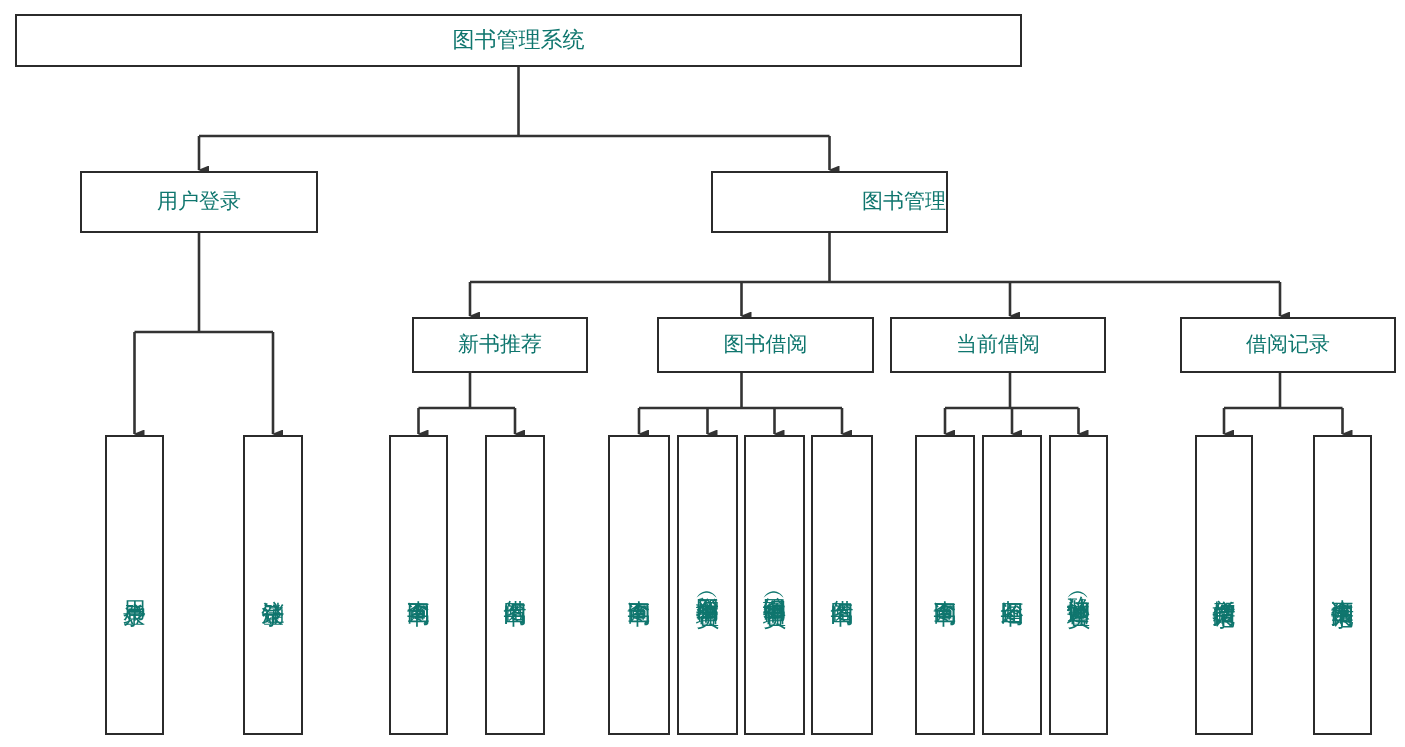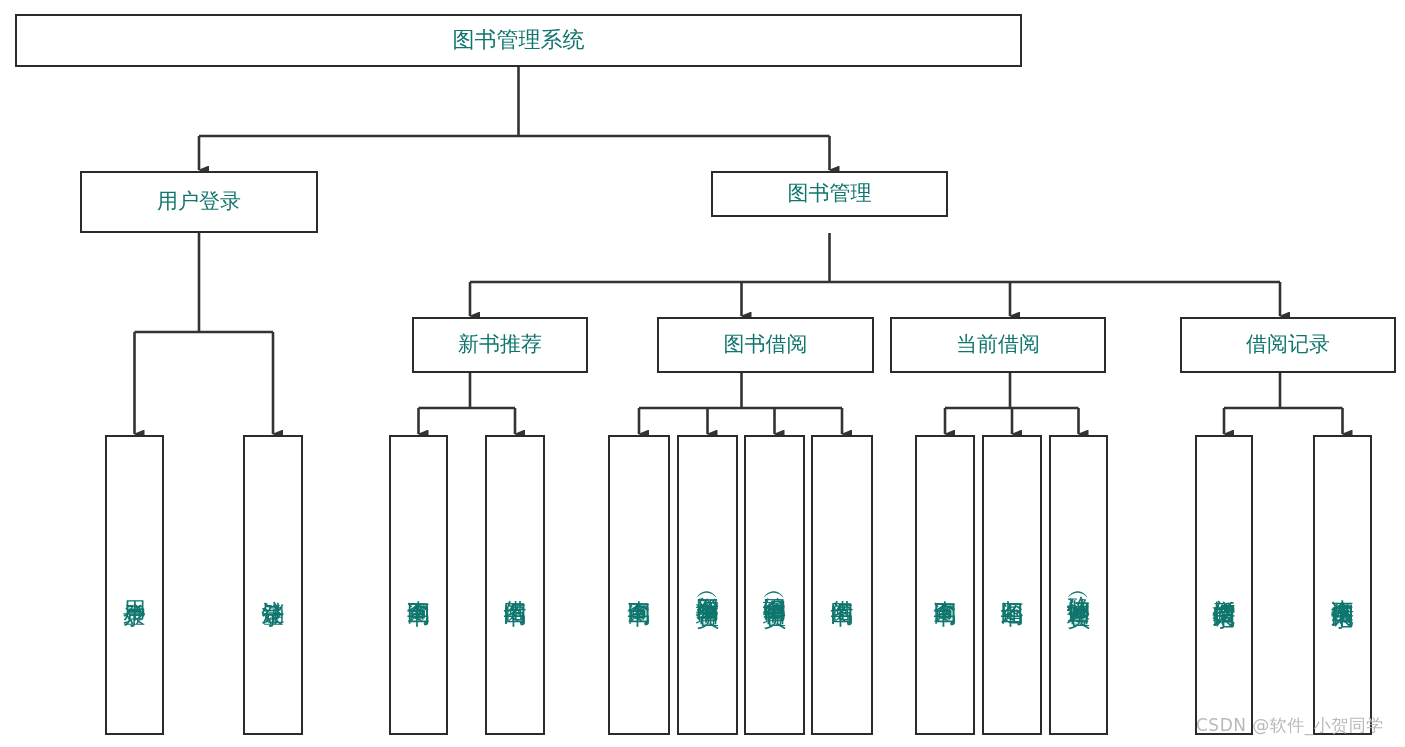--- a/index.html
+++ b/index.html
@@ -114,21 +114,21 @@
         <line x1="1342.5" y1="408" x2="1342.5" y2="434" stroke="#333333" stroke-width="2.6" marker-end="url(#arrowhead)"></line>
       </g>
   </svg>
   <div id="node-layer">
       <div class="node horizontal root" style="left: 15px; top: 14px; width: 1007px; height: 53px;">
         <span class="node-label">图书管理系统</span>
       </div>
       <div class="node horizontal" style="left: 80px; top: 171px; width: 238px; height: 62px;">
         <span class="node-label">用户登录</span>
       </div>
-      <div class="node horizontal" style="left: 711px; top: 171px; width: 237px; height: 46px;">
+      <div class="node horizontal" style="left: 711px; top: 171px; width: 237px; height: 62px; justify-content: flex-end;">
         <span class="node-label">图书管理</span>
       </div>
       <div class="node horizontal" style="left: 380px; top: 317px; width: 176px; height: 56px; margin-left: 32px;">
         <span class="node-label">新书推荐</span>
       </div>
       <div class="node horizontal" style="left: 633px; top: 317px; width: 217px; height: 56px; margin-left: 24px;">
         <span class="node-label">图书借阅</span>
       </div>
       <div class="node horizontal" style="left: 890px; top: 317px; width: 216px; height: 56px;">
         <span class="node-label">当前借阅</span>
@@ -169,14 +169,13 @@
       <div class="node vertical" style="left: 1049px; top: 435px; width: 59px; height: 300px;">
         <span class="node-label">确认归还（管理员）</span>
       </div>
       <div class="node vertical" style="left: 1195px; top: 435px; width: 58px; height: 300px;">
         <span class="node-label">新增借阅记录</span>
       </div>
       <div class="node vertical" style="left: 1313px; top: 435px; width: 59px; height: 300px;">
         <span class="node-label">查询借阅记录</span>
       </div>
     </div>
-  <div class="watermark" style="left: 1196px; top: 714px; color: rgb(185, 185, 185);">CSDN @软件_小贺同学</div>
 </div>
 
 </body></html>

